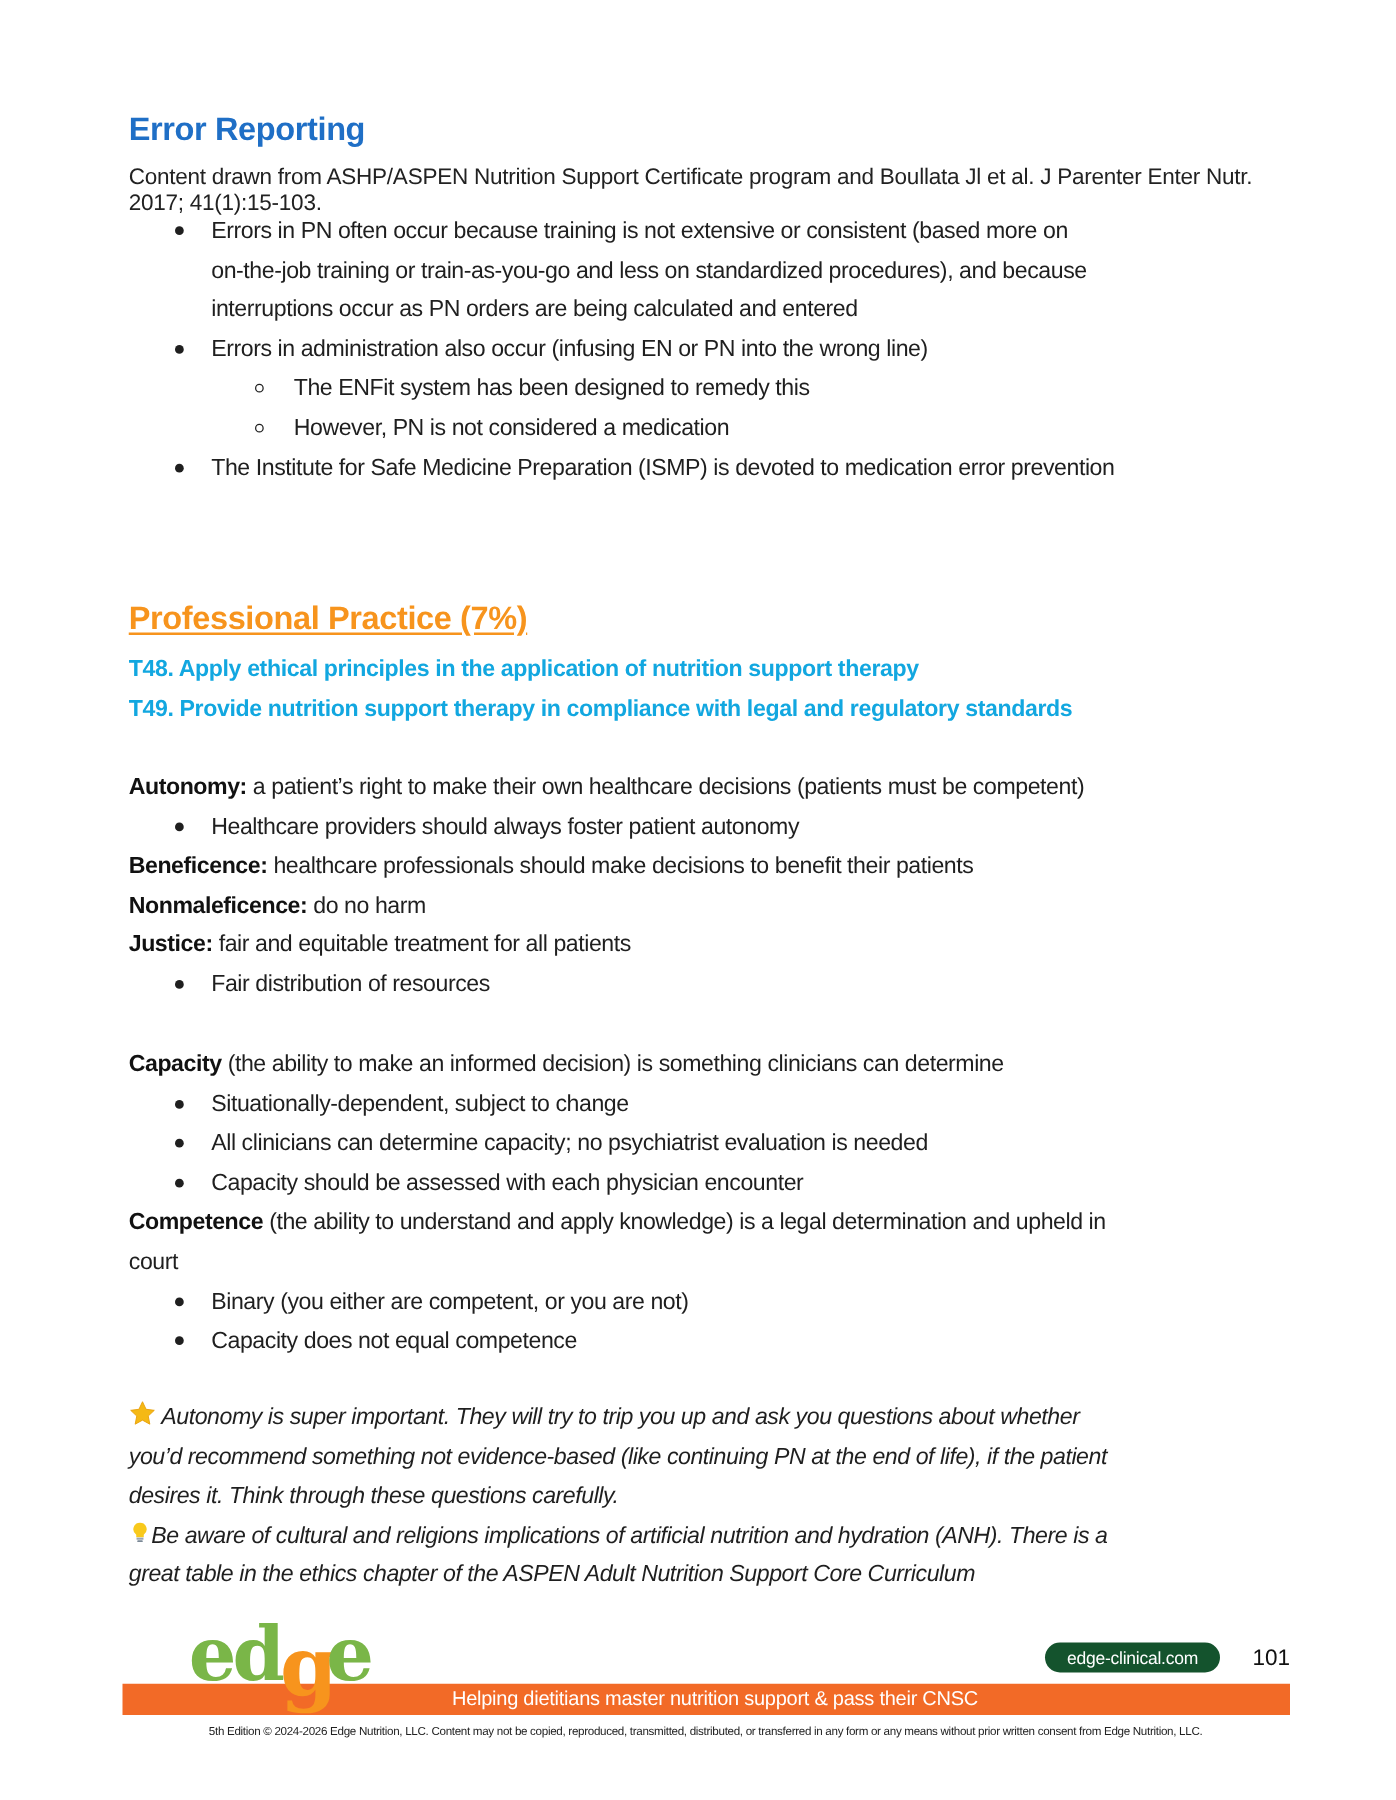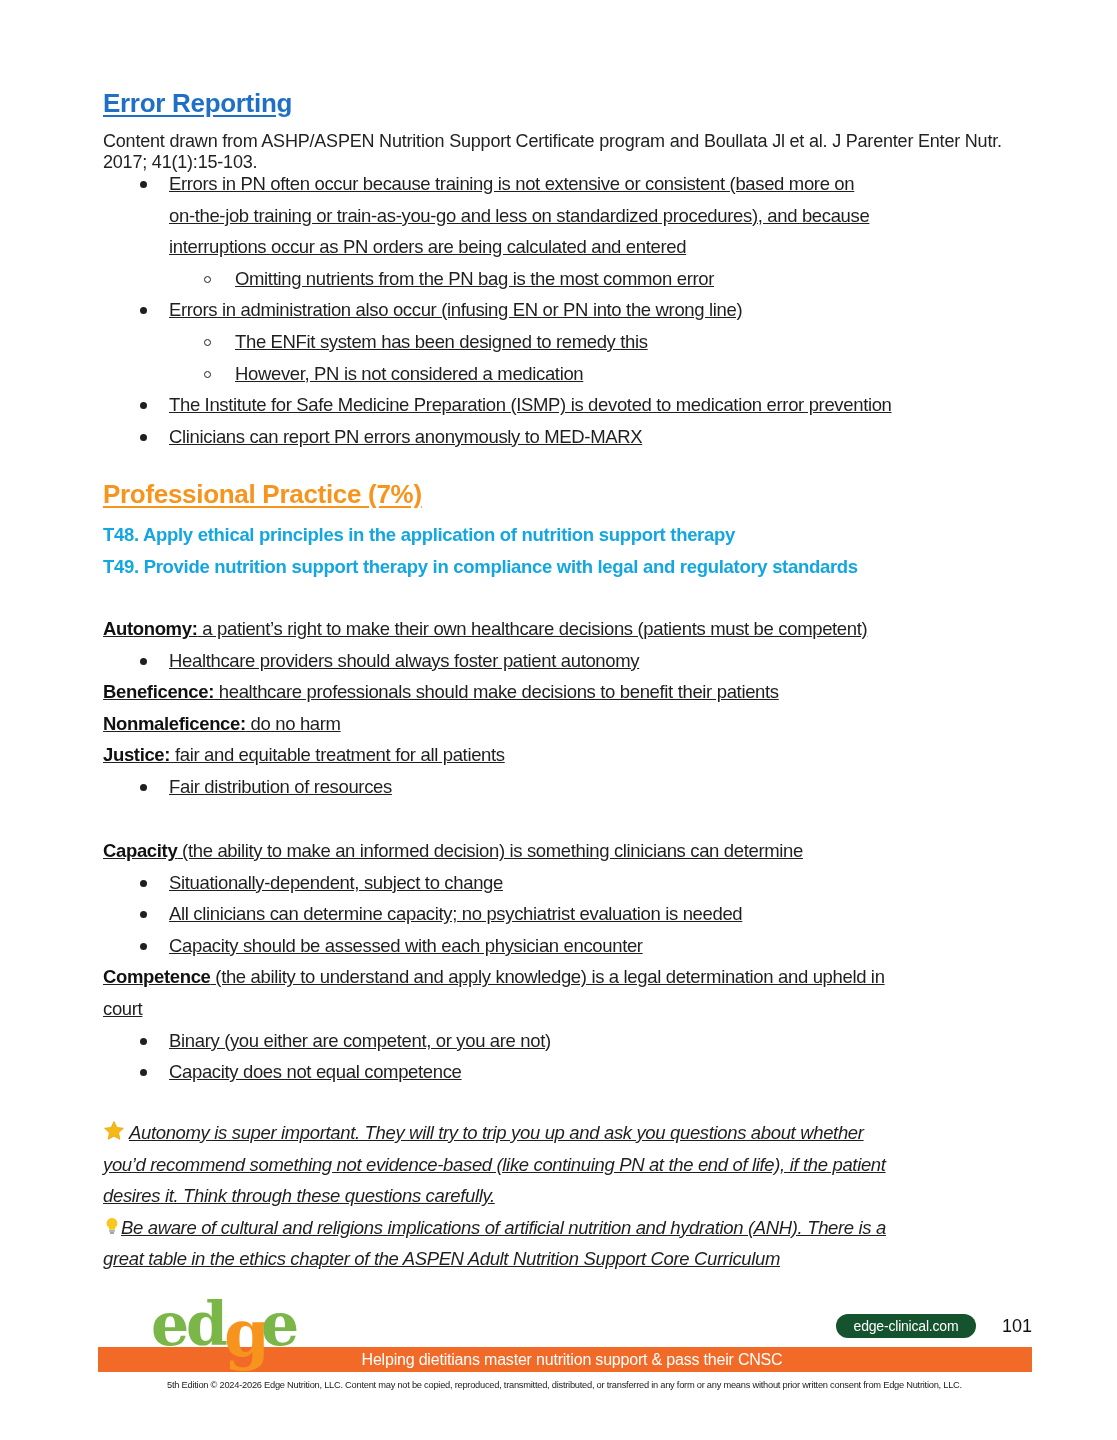--- a/index.html
+++ b/index.html
@@ -4,28 +4,28 @@
   <style>
     html, body { margin: 0; padding: 0; background: #ffffff; }
     body {
       width: 1117px; height: 1440px; position: relative; overflow: hidden;
       font-family: "Liberation Sans", sans-serif; color: #1f1f1f;
     }
     .page { position: absolute; left: 103px; top: 0; width: 930px; }
     .h-blue {
       position: absolute; top: 88px; left: 0;
       font-size: 26px; font-weight: bold; color: #1f6fc6;
-      text-decoration: underline; text-underline-offset: 3px; letter-spacing: -0.3px;
+      text-underline-offset: 3px; letter-spacing: -0.3px;
     }
     .source {
       position: absolute; top: 131px; left: 0;
       font-size: 18px; color: #222; letter-spacing: -0.2px;
     }
     .block { position: absolute; left: 0; width: 930px; }
-    .line { height: 31.6px; line-height: 31.6px; font-size: 18.5px; white-space: nowrap; letter-spacing: -0.35px; text-decoration: underline; }
+    .line { height: 31.6px; line-height: 31.6px; font-size: 18.5px; white-space: nowrap; letter-spacing: -0.35px; }
     .b1 { position: relative; padding-left: 66px; }
     .b1::before {
       content: ""; position: absolute; left: 37px; top: 13px;
       width: 7px; height: 7px; border-radius: 50%; background: #1f1f1f;
     }
     .b1.cont::before { display: none; }
     .b2 { position: relative; padding-left: 132px; }
     .b2::before {
       content: ""; position: absolute; left: 101px; top: 13px;
       width: 5px; height: 5px; border-radius: 50%; border: 1.3px solid #1f1f1f;
@@ -76,26 +76,24 @@
 
 <div class="page">
 
   <div class="h-blue">Error Reporting</div>
   <div class="source">Content drawn from ASHP/ASPEN Nutrition Support Certificate program and Boullata Jl et al. J Parenter Enter Nutr. 2017; 41(1):15-103.</div>
 
   <div class="block" style="top:168px;">
     <div class="line b1">Errors in PN often occur because training is not extensive or consistent (based more on</div>
     <div class="line b1 cont">on-the-job training or train-as-you-go and less on standardized procedures), and because</div>
     <div class="line b1 cont">interruptions occur as PN orders are being calculated and entered</div>
-    <div class="line b2">Omitting nutrients from the PN bag is the most common error</div>
     <div class="line b1">Errors in administration also occur (infusing EN or PN into the wrong line)</div>
     <div class="line b2">The ENFit system has been designed to remedy this</div>
     <div class="line b2">However, PN is not considered a medication</div>
     <div class="line b1">The Institute for Safe Medicine Preparation (ISMP) is devoted to medication error prevention</div>
-    <div class="line b1">Clinicians can report PN errors anonymously to MED-MARX</div>
   </div>
 
   <div class="h-orange">Professional Practice (7%)</div>
 
   <div class="tasks">
     <div class="task">T48. Apply ethical principles in the application of nutrition support therapy</div>
     <div class="task">T49. Provide nutrition support therapy in compliance with legal and regulatory standards</div>
   </div>
 
   <div class="block" style="top:613px;">

